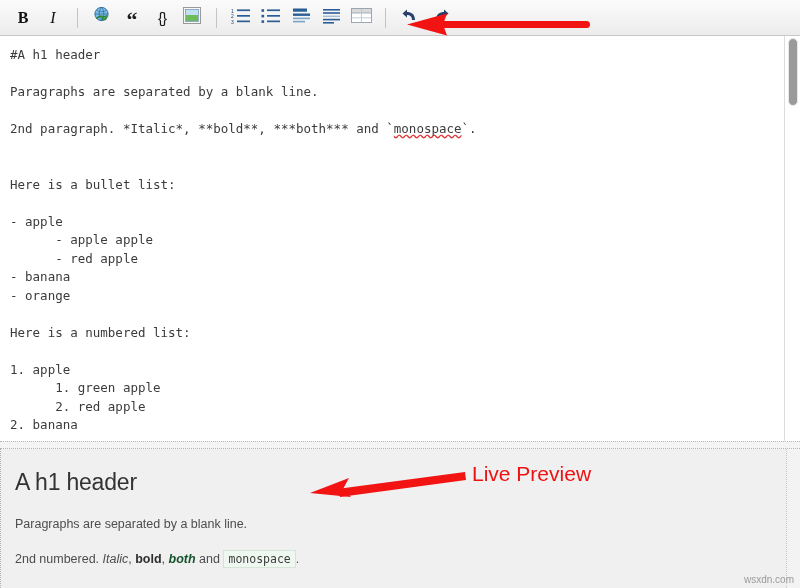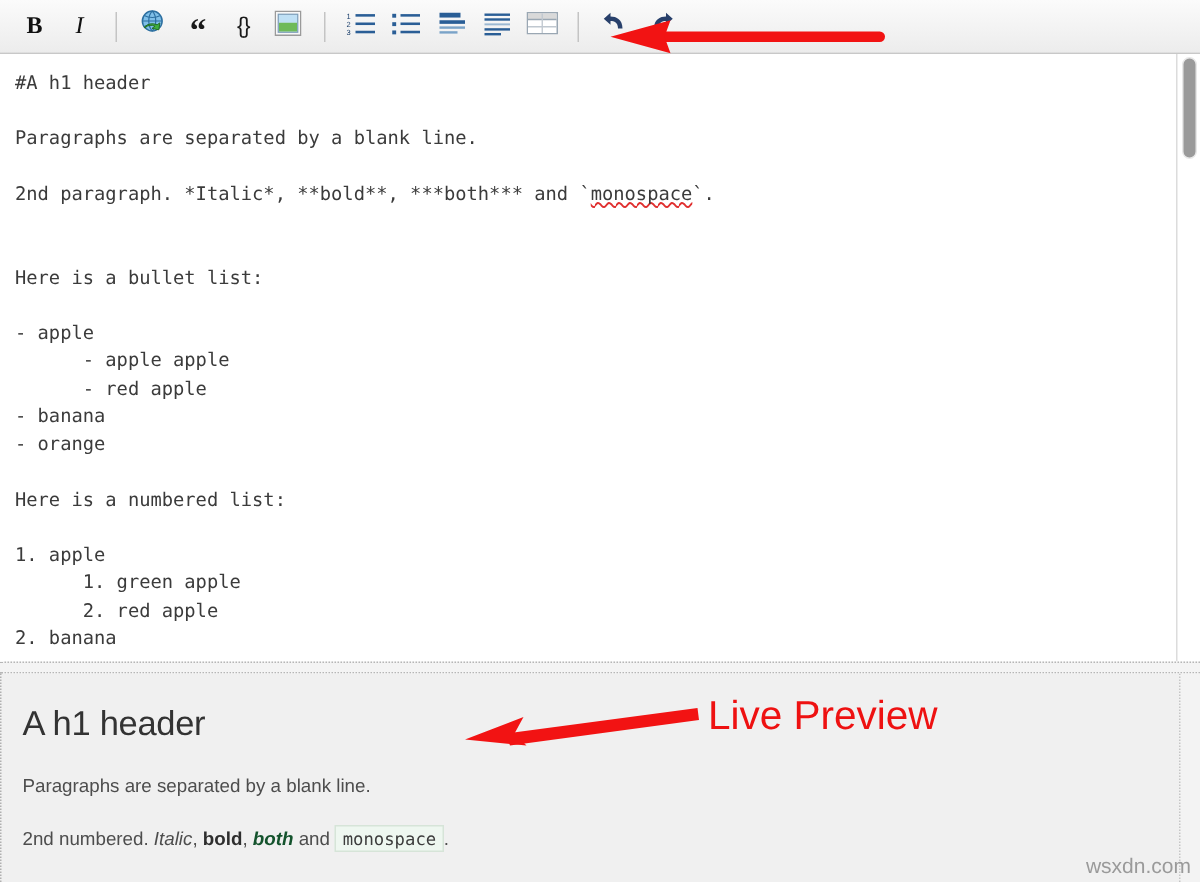--- a/index.html
+++ b/index.html
@@ -182,32 +182,32 @@
 
   
   .red-arrow {
     position: absolute;
     pointer-events: none;
   }
   #annot-live-preview {
     position: absolute;
     left: 472px;
     top: 462px;
-    font-size: 27px;
+    font-size: 21px;
     color: #ee1111;
     font-family: "Liberation Sans", sans-serif;
     white-space: nowrap;
   }
 
   
   #watermark {
     position: absolute;
     right: 6px;
     bottom: 3px;
-    font-size: 14px;
+    font-size: 10px;
     color: #9a9a9a;
     font-family: "Liberation Sans", sans-serif;
   }
 </style>
 </head>
 <body>
 
 <div id="toolbar">
 
   <div class="tb-btn text-btn tb-bold">

